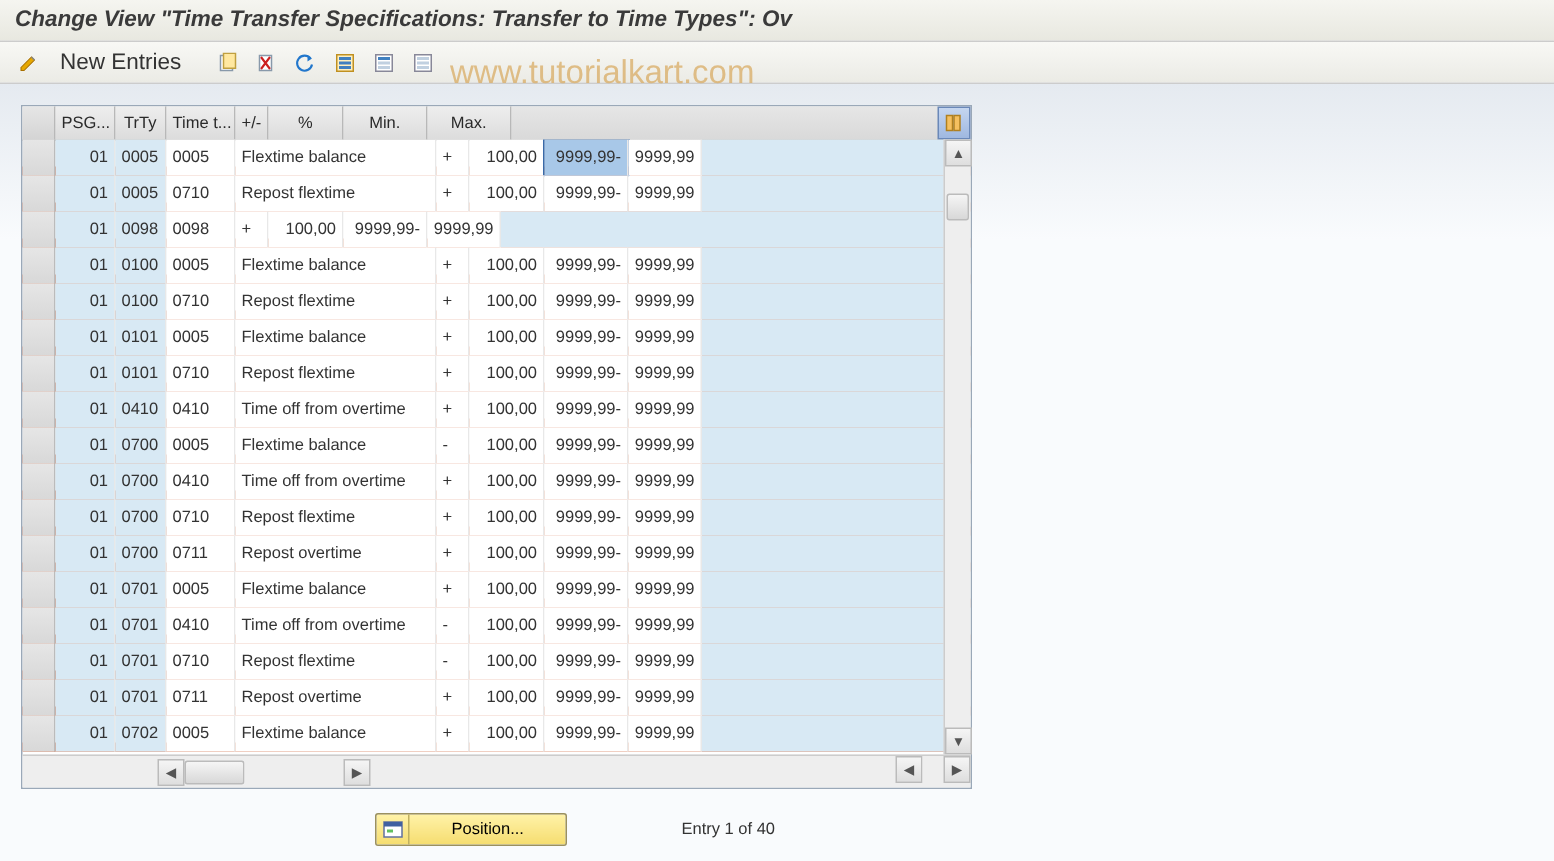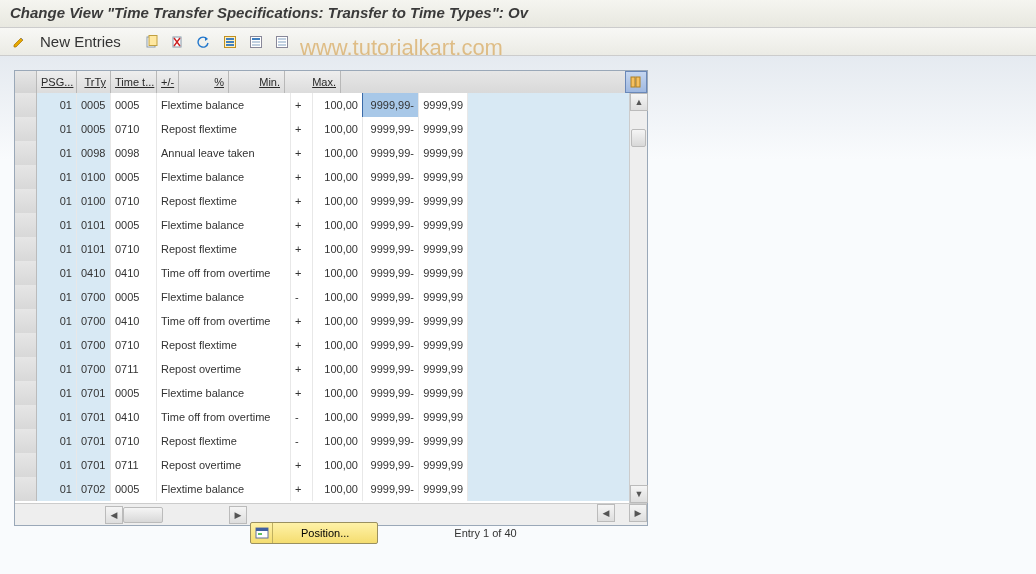--- a/index.html
+++ b/index.html
@@ -78,27 +78,26 @@
 .table-head {
   display: flex;
   background: linear-gradient(to bottom, #e6e6e6, #d9d9d9);
   border-bottom: 1px solid #b0b0b0;
 }
 .th {
   font-size: 11px;
   color: #2a2a2a;
   padding: 4px 4px;
   border-right: 1px solid #b8b8b8;
-  text-align: right;
+  text-align: center;
   white-space: nowrap;
   overflow: hidden;
   background: linear-gradient(to bottom, #eeeeee, #dcdcdc);
   height: 22px;
   line-height: 14px;
-  text-decoration: underline;
 }
 .th.sel { width: 22px; background: linear-gradient(to bottom, #e6e6e6, #d4d4d4); }
 .th.psg { width: 40px; }
 .th.trty { width: 34px; }
 .th.tt { width: 46px; }
 .th.text { width: 134px; }
 .th.pm { width: 22px; }
 .th.pct { width: 50px; }
 .th.min { width: 56px; }
 .th.max { width: 56px; }
@@ -204,21 +203,21 @@
 .hs-thumb {
   height: 16px;
   width: 40px;
   background: linear-gradient(to bottom, #f5f5f5, #d8d8d8);
   border: 1px solid #bbb;
   border-radius: 2px;
 }
 .hs-track { flex: 1; height: 18px; background: #eee; }
 .footer-bar {
   position: absolute;
-  bottom: 26px;
+  bottom: 6px;
   left: 0; right: 0;
   display: flex;
   align-items: center;
   padding: 4px 0;
 }
 .position-btn {
   margin-left: 250px;
   display: inline-flex;
   align-items: center;
   height: 22px;
@@ -365,21 +364,20 @@
           <div class="cell pct">100,00</div>
           <div class="cell min">9999,99-</div>
           <div class="cell max">9999,99</div>
           <div class="cell filler"></div>
         </div>
         <div class="row">
           <div class="cell sel"></div>
           <div class="cell psg">01</div>
           <div class="cell trty">0098</div>
           <div class="cell tt">0098</div>
-          <div class="cell text">Annual leave taken</div>
           <div class="cell pm">+</div>
           <div class="cell pct">100,00</div>
           <div class="cell min">9999,99-</div>
           <div class="cell max">9999,99</div>
           <div class="cell filler"></div>
         </div>
         <div class="row">
           <div class="cell sel"></div>
           <div class="cell psg">01</div>
           <div class="cell trty">0100</div>

